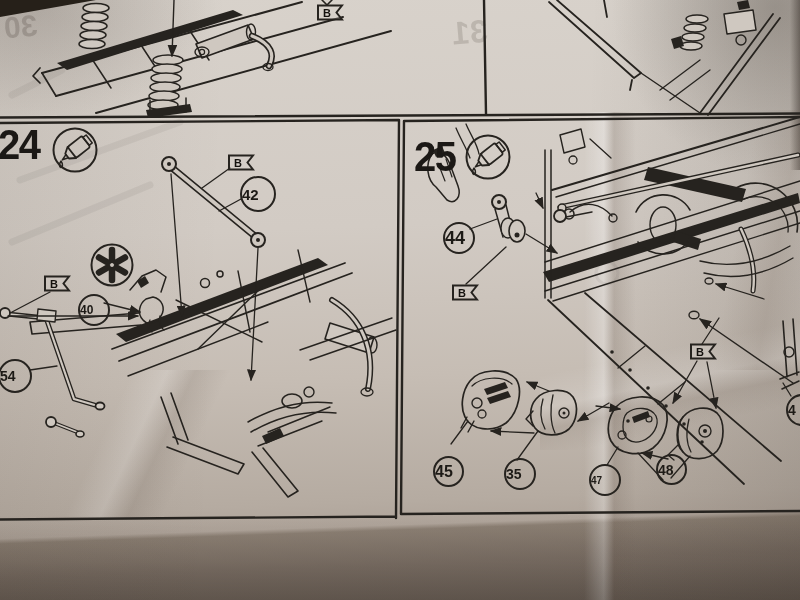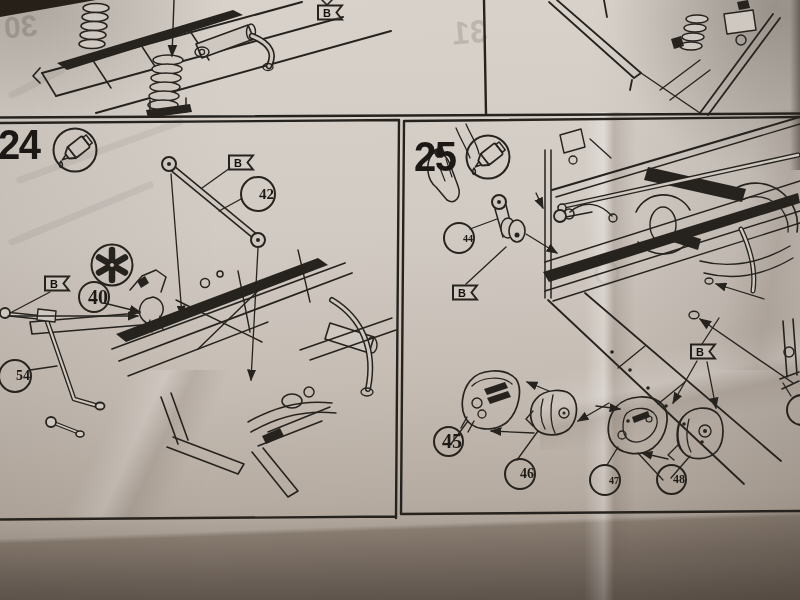--- a/index.html
+++ b/index.html
@@ -33,22 +33,22 @@
     background:linear-gradient(168deg, rgba(0,0,0,0) 30%, rgba(255,255,255,0.18) 48%,
       rgba(110,96,85,0.15) 60%, rgba(0,0,0,0) 75%);}
   .wrinkle-rt{left:700px;top:110px;width:100px;height:260px;
     background:linear-gradient(100deg, rgba(0,0,0,0) 40%, rgba(120,105,92,0.18) 70%, rgba(0,0,0,0) 95%);}
 
   .stepnum{font-weight:bold;font-size:40px;line-height:1;color:#1b1815;letter-spacing:-1.5px;
     transform:scaleY(1.06);}
   .watermark{font-weight:bold;transform:scale(-1,1) rotate(5deg);color:rgba(95,87,79,0.30);line-height:1;}
 
   .callout{border:2.2px solid #26231f;border-radius:50%;
-    display:flex;align-items:center;justify-content:flex-end;
-    font-weight:bold;color:#1d1a16;background:transparent;font-family:Liberation Serif, serif;}
+    display:flex;align-items:center;justify-content:flex-start;
+    font-weight:bold;color:#1d1a16;background:transparent;}
   .flag-shape{fill:rgba(216,210,203,0.35);stroke:#26231f;stroke-width:2;stroke-linejoin:miter;}
   .flag-text{font-family:"Liberation Sans",sans-serif;font-weight:bold;font-size:11px;fill:#14110e;}
   svg.lineart{stroke:#26231f;fill:none;stroke-linecap:round;stroke-linejoin:round;}
 </style>
 </head>
 <body>
 
 <div id="photo">
 
   <div class="abs noint shade-tl"></div>
@@ -341,39 +341,39 @@
         <path d="M17.7,19.5 L9,14.5"></path>
     </g>
   </svg>
 
   <div class="abs stepnum" style="left:-2px;top:124px">24</div>
   <div class="abs stepnum" style="left:414px;top:136px">25</div>
 
   <div class="abs callout" style="left:240px;top:176px;width:32px;height:32px;font-size:15px">
       <span>42</span>
     </div>
-  <div class="abs callout" style="left:78px;top:281px;width:28px;height:28px;font-size:20px">
+  <div class="abs callout" style="left:78px;top:294px;width:28px;height:28px;font-size:12px">
       <span>40</span>
     </div>
   <div class="abs callout" style="left:-2px;top:359px;width:30px;height:30px;font-size:14px">
       <span>54</span>
     </div>
-  <div class="abs callout" style="left:443px;top:222px;width:28px;height:28px;font-size:10px">
+  <div class="abs callout" style="left:443px;top:222px;width:28px;height:28px;font-size:18px">
       <span>44</span>
     </div>
-  <div class="abs callout" style="left:433px;top:426px;width:27px;height:27px;font-size:20px">
+  <div class="abs callout" style="left:433px;top:456px;width:27px;height:27px;font-size:16px">
       <span>45</span>
     </div>
   <div class="abs callout" style="left:504px;top:458px;width:28px;height:28px;font-size:14px">
-      <span>46</span>
+      <span>35</span>
     </div>
   <div class="abs callout" style="left:589px;top:464px;width:28px;height:28px;font-size:10px">
       <span>47</span>
     </div>
-  <div class="abs callout" style="left:656px;top:464px;width:27px;height:27px;font-size:12px">
+  <div class="abs callout" style="left:656px;top:454px;width:27px;height:27px;font-size:14px">
       <span>48</span>
     </div>
   <div class="abs callout" style="left:786px;top:394px;width:28px;height:28px;font-size:14px">
       <span>4</span>
     </div>
 
   <svg class="abs" style="left:317px;top:4px" width="27" height="17">
     <polygon class="flag-shape" points="1,1.5 25,1.5 19.5,8.5 25,15.5 1,15.5"></polygon>
     <text class="flag-text" x="6" y="12.5">B</text>
   </svg>

